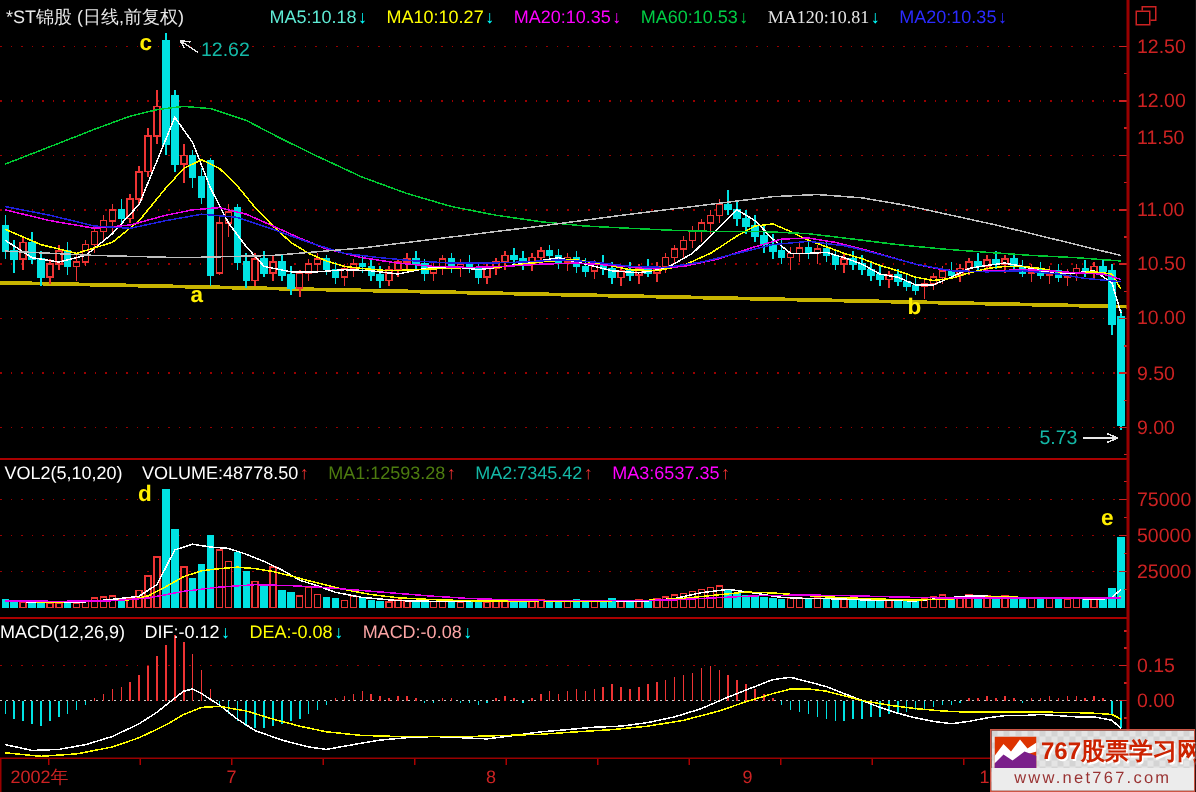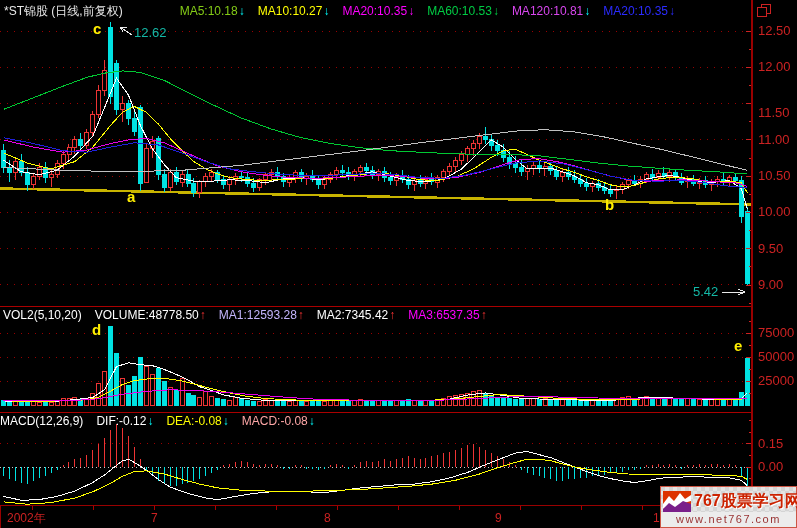--- a/index.html
+++ b/index.html
@@ -630,58 +630,58 @@
       <rect x="0" y="22" width="752" height="284" fill="none" pointer-events="all"></rect>
       <rect x="0" y="307" width="752" height="105" fill="none" pointer-events="all"></rect>
       <rect x="0" y="413" width="752" height="92" fill="none" pointer-events="all"></rect>
     </svg>
 
   <div id="hdr-main" class="hdr">
       <span class="it">
         <span style="color: rgb(232, 232, 232);">*ST锦股 (日线,前复权)</span>
       </span>
       <span class="it">
-        <span style="color: #84cc16; padding-left: 44px;">MA5:10.18</span>
+        <span style="color: #5eead4; padding-left: 44px;">MA5:10.18</span>
         <span class="arr" style="color: rgb(0, 255, 255);">↓</span>
       </span>
       <span class="it">
         <span style="color: rgb(255, 255, 0);">MA10:10.27</span>
         <span class="arr" style="color: rgb(0, 255, 255);">↓</span>
       </span>
       <span class="it">
         <span style="color: rgb(255, 0, 255);">MA20:10.35</span>
         <span class="arr" style="color: rgb(255, 0, 255);">↓</span>
       </span>
       <span class="it">
         <span style="color: rgb(0, 204, 68);">MA60:10.53</span>
         <span class="arr" style="color: rgb(0, 204, 68);">↓</span>
       </span>
       <span class="it">
-        <span style="color: #d946ef;">MA120:10.81</span>
+        <span style="color: #e5e5e5; font-family: Liberation Serif, serif;">MA120:10.81</span>
         <span class="arr" style="color: rgb(0, 255, 255);">↓</span>
       </span>
       <span class="it">
         <span style="color: rgb(43, 43, 255);">MA20:10.35</span>
         <span class="arr" style="color: rgb(43, 43, 255);">↓</span>
       </span>
     </div>
   <div id="hdr-vol" class="hdr">
       <span class="it">
         <span style="color: rgb(255, 255, 255);">VOL2(5,10,20)</span>
       </span>
       <span class="it">
         <span style="color: rgb(255, 255, 255);">VOLUME:48778.50</span>
         <span class="arr" style="color: rgb(255, 52, 52);">↑</span>
       </span>
       <span class="it">
-        <span style="color: #c4b5fd;">MA1:12593.28</span>
+        <span style="color: #4d7c0f;">MA1:12593.28</span>
         <span class="arr" style="color: rgb(255, 52, 52);">↑</span>
       </span>
       <span class="it">
-        <span style="color: #ffffff;">MA2:7345.42</span>
+        <span style="color: #14b8a6;">MA2:7345.42</span>
         <span class="arr" style="color: rgb(255, 52, 52);">↑</span>
       </span>
       <span class="it">
         <span style="color: rgb(255, 0, 255);">MA3:6537.35</span>
         <span class="arr" style="color: rgb(255, 52, 52);">↑</span>
       </span>
     </div>
   <div id="hdr-macd" class="hdr">
       <span class="it">
         <span style="color: rgb(255, 255, 255);">MACD(12,26,9)</span>
@@ -733,31 +733,31 @@
         <rect x="0" y="0" width="28" height="21" fill="#dd3300"></rect>
         <polygon points="0,13 6,5 11,10 17,2 22,8 28,4 28,10 21,12 14,18 6,14 0,18" fill="#ffffff"></polygon>
         <polygon points="0,18 6,12 12,16 20,10 28,13 28,21 0,21" fill="#7a1f8a"></polygon>
       </svg>
       <span id="wm-title">767股票学习网</span>
     </div>
     <div id="wm-url">www.net767.com</div>
   </div>
 <span class="ylab" style="top: 24px;">12.50</span>
     <span class="ylab" style="top: 60.285px;">12.00</span>
-    <span class="ylab" style="top: 106px;">11.50</span>
+    <span class="ylab" style="top: 85px;">11.50</span>
     <span class="ylab" style="top: 132.855px;">11.00</span>
     <span class="ylab" style="top: 169.14px;">10.50</span>
     <span class="ylab" style="top: 205.425px;">10.00</span>
     <span class="ylab" style="top: 241.71px;">9.50</span>
     <span class="ylab" style="top: 277.995px;">9.00</span>
     <span class="ylab" style="top: 326px;">75000</span>
     <span class="ylab" style="top: 350px;">50000</span>
     <span class="ylab" style="top: 374px;">25000</span>
     <span class="ylab" style="top: 436.75px;">0.15</span>
     <span class="ylab" style="top: 460px;">0.00</span>
     <span class="ann marker" style="left: 93px; top: 21px;">c</span>
     <span class="ann price" style="left: 134px; top: 26px;">12.62</span>
     <span class="ann marker" style="left: 127px; top: 189px;">a</span>
     <span class="ann marker" style="left: 605px; top: 197px;">b</span>
-    <span class="ann price" style="left: 693px; top: 285px;">5.42</span>
+    <span class="ann price" style="left: 693px; top: 285px;">5.73</span>
     <span class="ann marker" style="left: 92px; top: 322px;">d</span>
     <span class="ann marker" style="left: 734px; top: 338px;">e</span>
   </div>
 
 </body></html>

